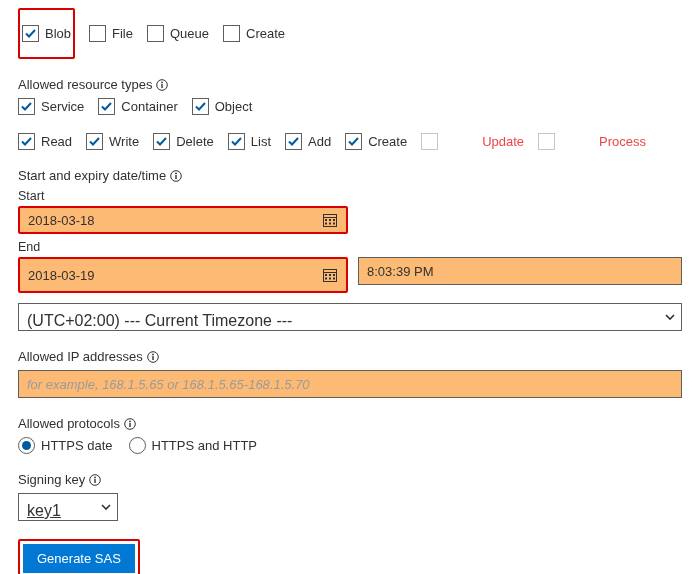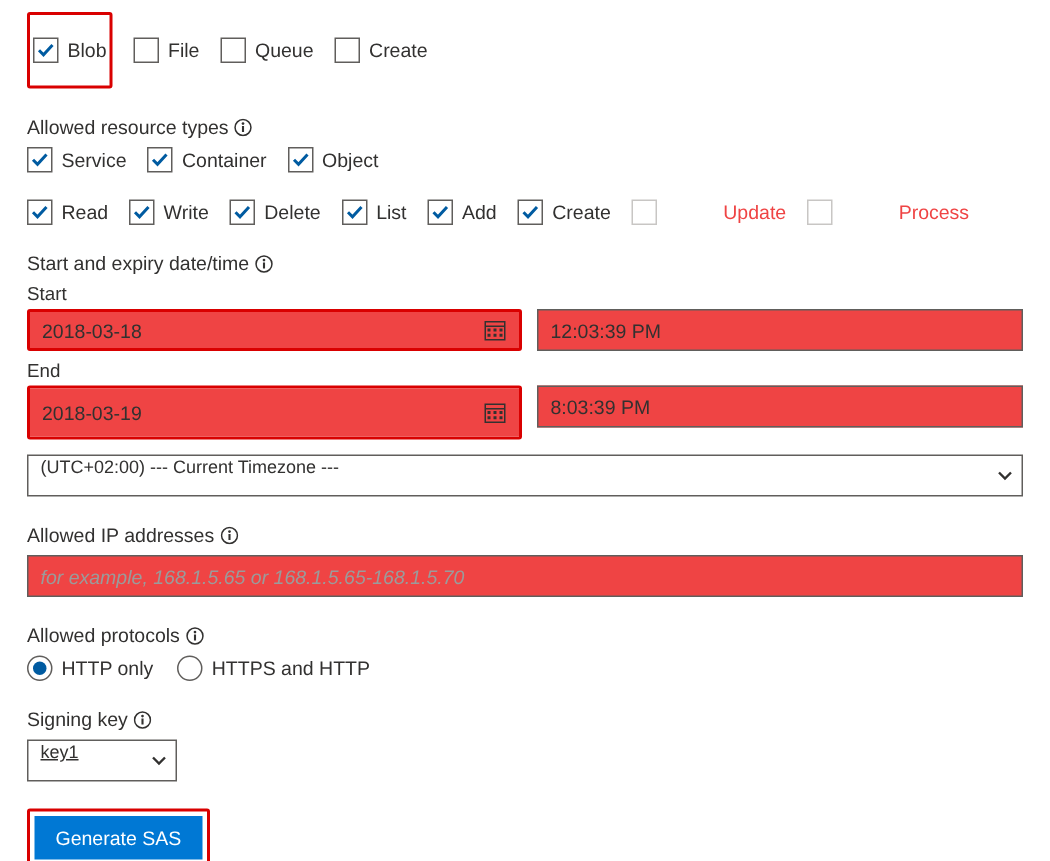--- a/index.html
+++ b/index.html
@@ -50,21 +50,21 @@
   .date-wrap { position:relative; flex:0 0 330px; }
   .date-wrap.hl-red { flex:0 0 330px; }
   .input {
     width: 100%;
     height: 28px;
     border: 1px solid #605e5c;
     padding: 0 8px;
     font-size: 13px;
     font-family: inherit;
     color:#323130;
-    background:#ef4444;
+    background:#fdba74;
   }
   .input::placeholder { color:#9b9b9b; font-style: italic; }
   .date-wrap .input { padding-right: 30px; }
   .cal-icon {
     position:absolute; right:6px; top:50%;
     transform:translateY(-50%);
     width:16px; height:16px;
     pointer-events:none;
   }
   .hl-red .cal-icon { right: 8px; }
@@ -75,24 +75,24 @@
   }
   .select-wrap {
     position: relative;
     display: inline-block;
   }
   .select {
     height: 28px;
     border:1px solid #605e5c;
     background:#fff;
     padding: 0 26px 0 8px;
-    font-size:12px;
+    font-size:16px;
     font-family:inherit;
     display:flex;
-    align-items:flex-start;
+    align-items:flex-end;
     width:100%;
   }
   .chevron {
     position:absolute; right:6px; top:50%;
     transform: translateY(-50%);
     width:12px; height:12px;
     pointer-events:none;
   }
   .radio-row { display:flex; gap:16px; align-items:center; }
   .radio {
@@ -277,23 +277,20 @@
             <line x1="1.5" y1="5.5" x2="14.5" y2="5.5" stroke="#323130"></line>
             <rect x="3" y="7" width="2" height="2" fill="#323130"></rect>
             <rect x="7" y="7" width="2" height="2" fill="#323130"></rect>
             <rect x="11" y="7" width="2" height="2" fill="#323130"></rect>
             <rect x="3" y="10.5" width="2" height="2" fill="#323130"></rect>
             <rect x="7" y="10.5" width="2" height="2" fill="#323130"></rect>
             <rect x="11" y="10.5" width="2" height="2" fill="#323130"></rect>
           </svg>
       </span>
     </div>
-    <div class="time-wrap">
-      <input class="input" value="12:03:39 PM" style="">
-    </div>
   </div>
   <div class="label-small">End</div>
   <div class="field-row">
     <div class="date-wrap hl-red">
       <input class="input" style="border: none; height: 32px;" value="2018-03-19">
       <span class="cal-icon">
         <svg viewBox="0 0 16 16">
             <rect x="1.5" y="2.5" width="13" height="12" fill="none" stroke="#323130"></rect>
             <line x1="1.5" y1="5.5" x2="14.5" y2="5.5" stroke="#323130"></line>
             <rect x="3" y="7" width="2" height="2" fill="#323130"></rect>
@@ -346,21 +343,21 @@
           <circle cx="6" cy="3.4" r="0.9" fill="#323130"></circle>
           <rect x="5.3" y="5" width="1.4" height="4" fill="#323130"></rect>
         </svg>
     </span>
   </div>
   <div class="radio-row" id="protocols-row">
       <label class="radio">
         <span class="radio-circle">
           <span class="radio-dot"></span>
         </span>
-        <span>HTTP only</span>
+        <span>HTTPS date</span>
       </label>
       <label class="radio">
         <span class="radio-circle"></span>
         <span>HTTPS and HTTP</span>
       </label>
     </div>
 </div>
 
 
 <div class="section">

